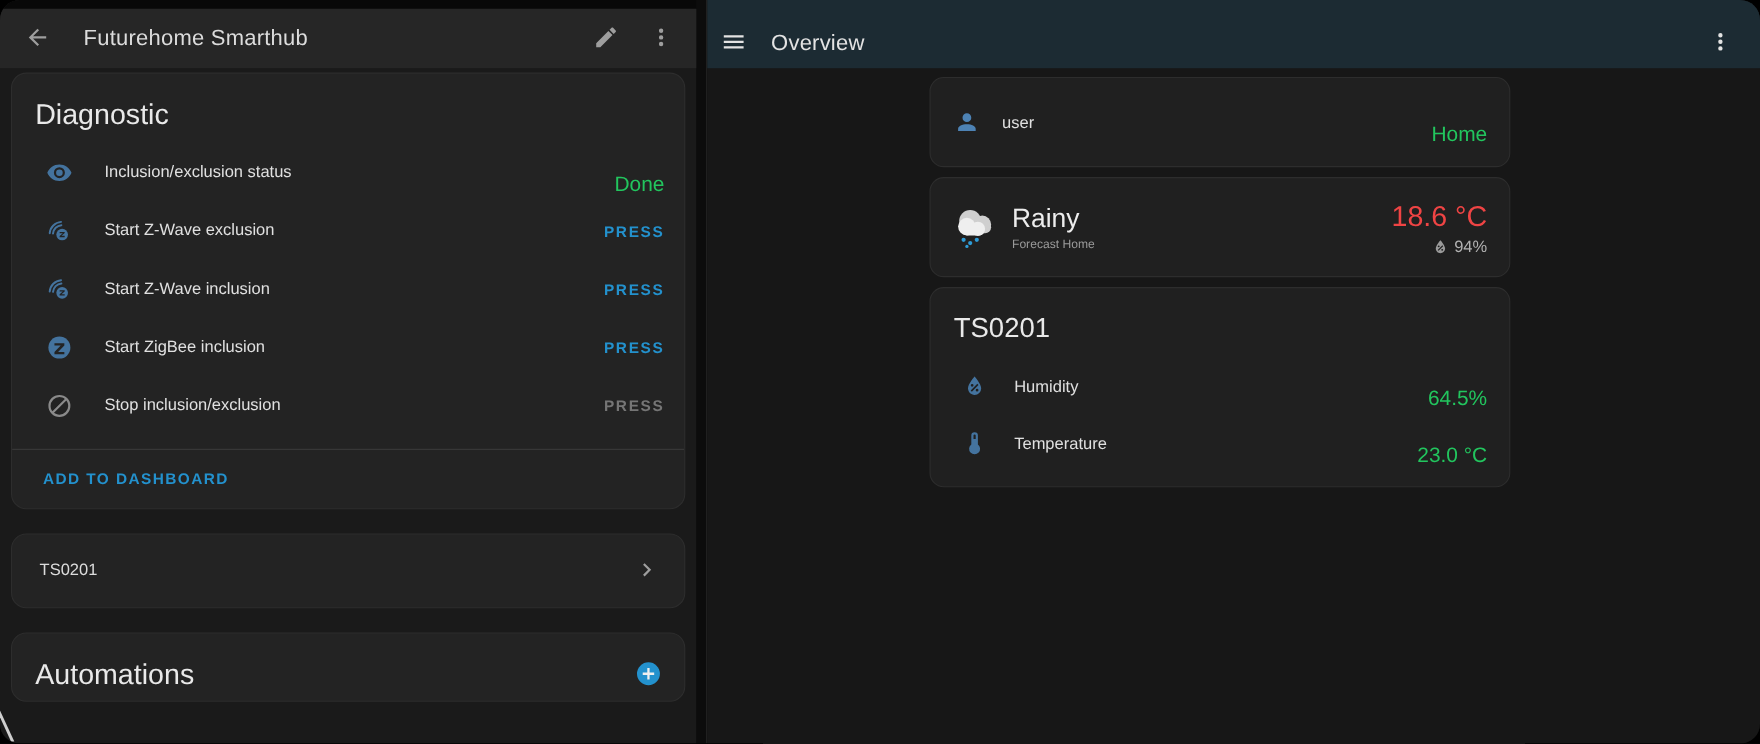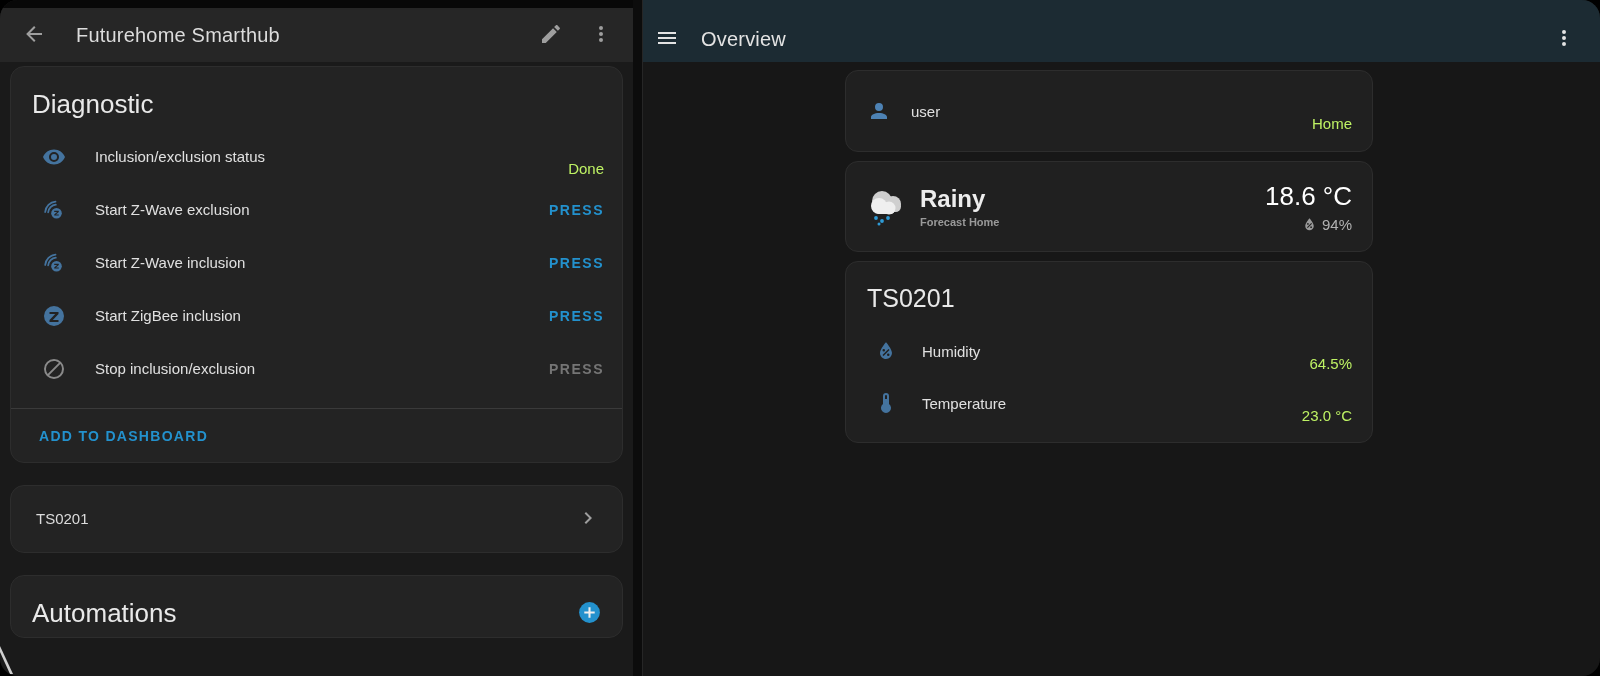--- a/index.html
+++ b/index.html
@@ -17,21 +17,21 @@
   .icon-gray { color:#9e9e9e; }
   .icon-light { color:#e3e3e3; }
   .hdr-action { background:none; border:none; cursor:pointer; padding:0; margin-left:26px; }
   .left-content { flex:1; padding:4px 10px 0; overflow:hidden; }
   .card-l { background:#232323; border:1px solid #2d2d2d; border-radius:14px; margin-bottom:22px; overflow:hidden; }
   .card-title { font-size:26px; color:#e9e9e9; font-weight:400; padding:22px 20px 8px 21px; }
   .d-rows { padding-top:2px; }
   .d-row { display:flex; align-items:center; height:53px; padding:0 18px 0 31px; }
   .d-row .icon24 { margin-right:29px; }
   .row-label { font-size:15px; color:#e0e0e0; flex:1; }
-  .row-value { font-size:15px; color:#bef264;margin-top:24px; }
+  .row-value { font-size:19px; color:#22c55e;margin-top:24px; }
   .press-btn { background:none; border:none; cursor:pointer; font-family:inherit;
     font-size:14px; font-weight:700; letter-spacing:1.5px; color:#2391cd; }
   .press-btn.disabled { color:#757575; cursor:default; }
   .card-divider { height:1px; background:#3a3a3a; margin-top:13px; }
   .card-footer { padding:18px 20px 17px 28px; }
   .link-btn { background:none; border:none; cursor:pointer; font-family:inherit;
     font-size:14px; font-weight:700; letter-spacing:1.3px; color:#2391cd; }
   .device-row { display:flex; align-items:center; height:56px; padding:0 22px 0 25px; margin:4px 0 6px; cursor:pointer; }
   .device-row .row-label { font-size:15px; color:#dcdcdc; }
   .title-row { display:flex; align-items:center; padding:22px 20px 8px 21px; }
@@ -44,25 +44,25 @@
   .right-header { height:62px; background:#1c2b33; display:flex; align-items:center; padding:16px 24px 0 12px; flex:0 0 auto; }
   .right-header .title { font-size:20px; color:#e3e3e3; margin-left:22px; flex:1; letter-spacing:.2px; }
   .right-content { flex:1; padding-top:8px; }
   .col { width:528px; margin-left:202px; display:flex; flex-direction:column; gap:9px; }
   .card-r { background:#202020; border:1px solid #2d2d2d; border-radius:13px; }
   .user-card { height:82px; display:flex; align-items:center; padding:0 20px 0 21px; cursor:pointer; }
   .user-card .icon24 { margin-right:20px; }
   .user-card .row-label { font-size:15px; color:#e0e0e0; }
   .weather-card { height:91px; display:flex; align-items:center; padding:0 20px 0 16px; cursor:pointer; }
   .weather-icon { width:48px; height:44px; flex:0 0 auto; }
-  .weather-main { flex:1; margin-left:10px;font-weight:bold; }
+  .weather-main { flex:1; margin-left:10px; }
   .weather-cond { font-size:24px; color:#ededed; }
   .weather-sub { font-size:11px; color:#9a9a9a; margin-top:3px; }
   .weather-right { text-align:right; }
-  .weather-temp { font-size:26px; color:#ffffff; font-weight:400; }
+  .weather-temp { font-size:26px; color:#ef4444; font-weight:400; }
   .weather-hum { display:flex; align-items:center; justify-content:flex-end; gap:4px; margin-top:4px; font-size:15px; color:#b2b2b2; }
   .icon16 { width:17px; height:17px; display:inline-block; color:#9a9a9a; }
   .device-card { padding-bottom:13px; }
   .device-card .card-title { font-size:25px; padding:22px 20px 12px 21px; }
   .r-row { display:flex; align-items:center; height:52px; padding:0 20px 0 28px; cursor:pointer; }
   .r-row .icon24 { margin-right:24px; }
   
   .cursor-artifact { position:absolute; left:0; top:646px; width:16px; height:30px; pointer-events:none; }
 </style>
 </head>

